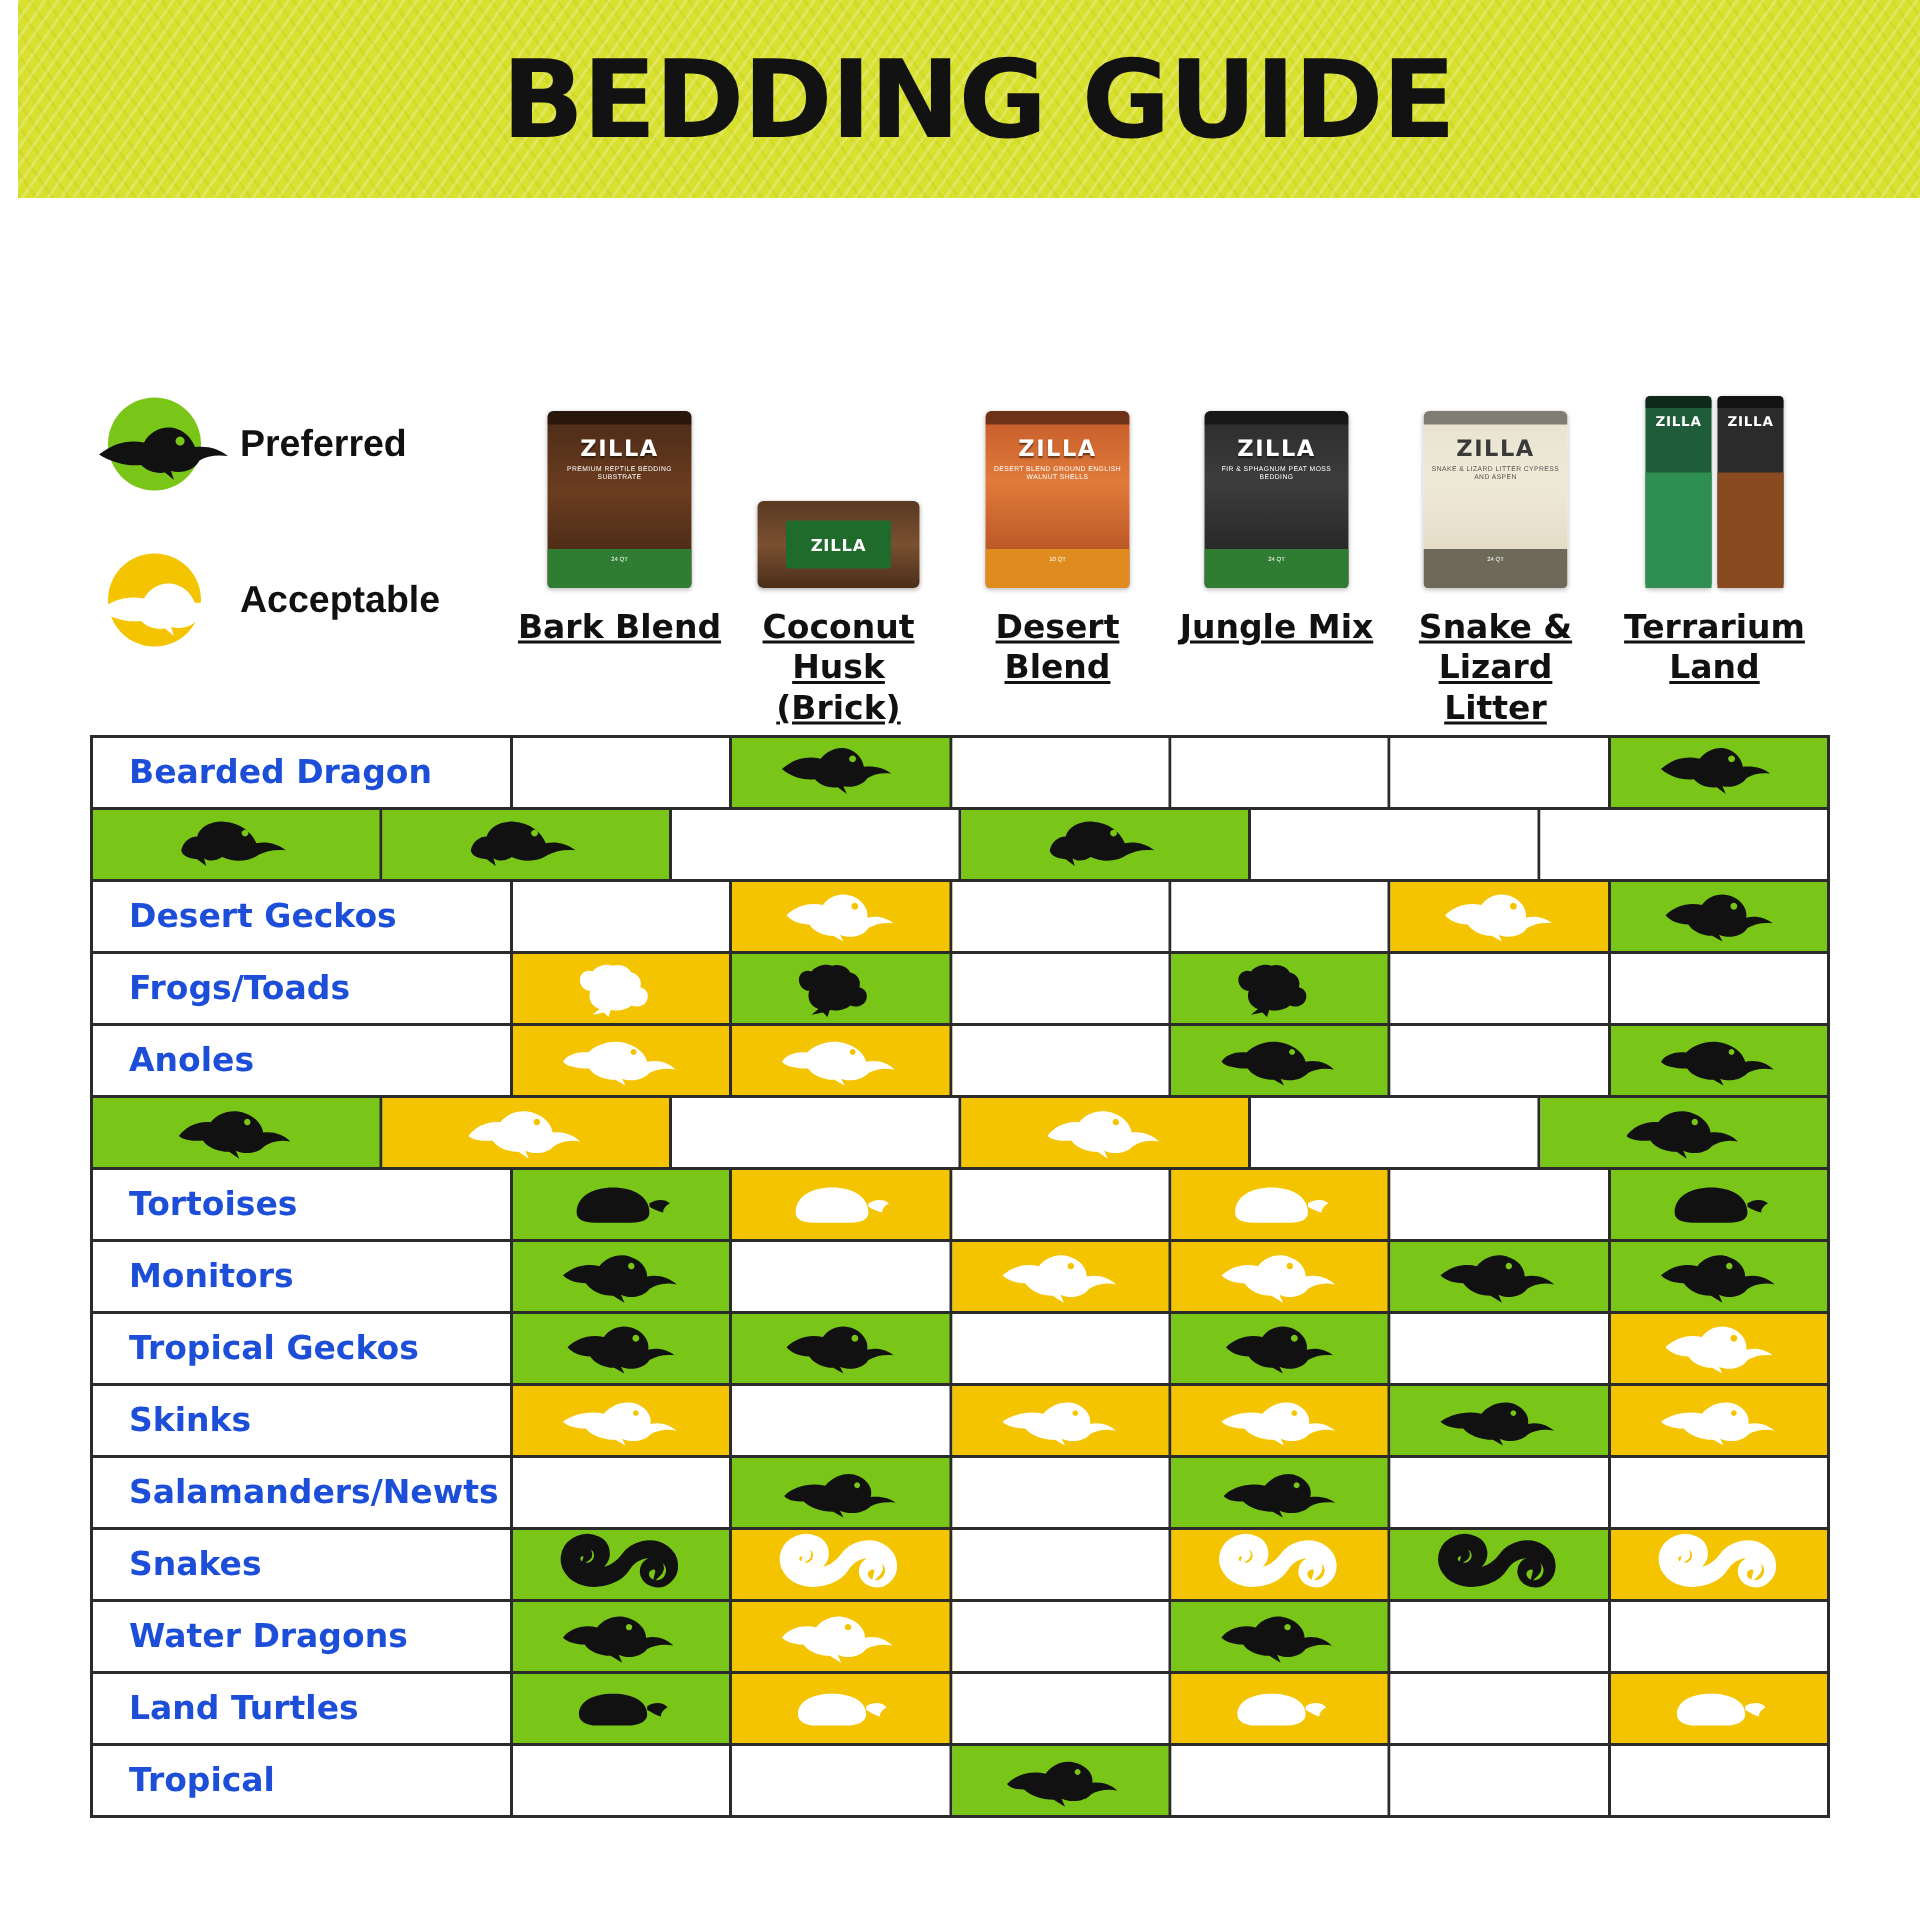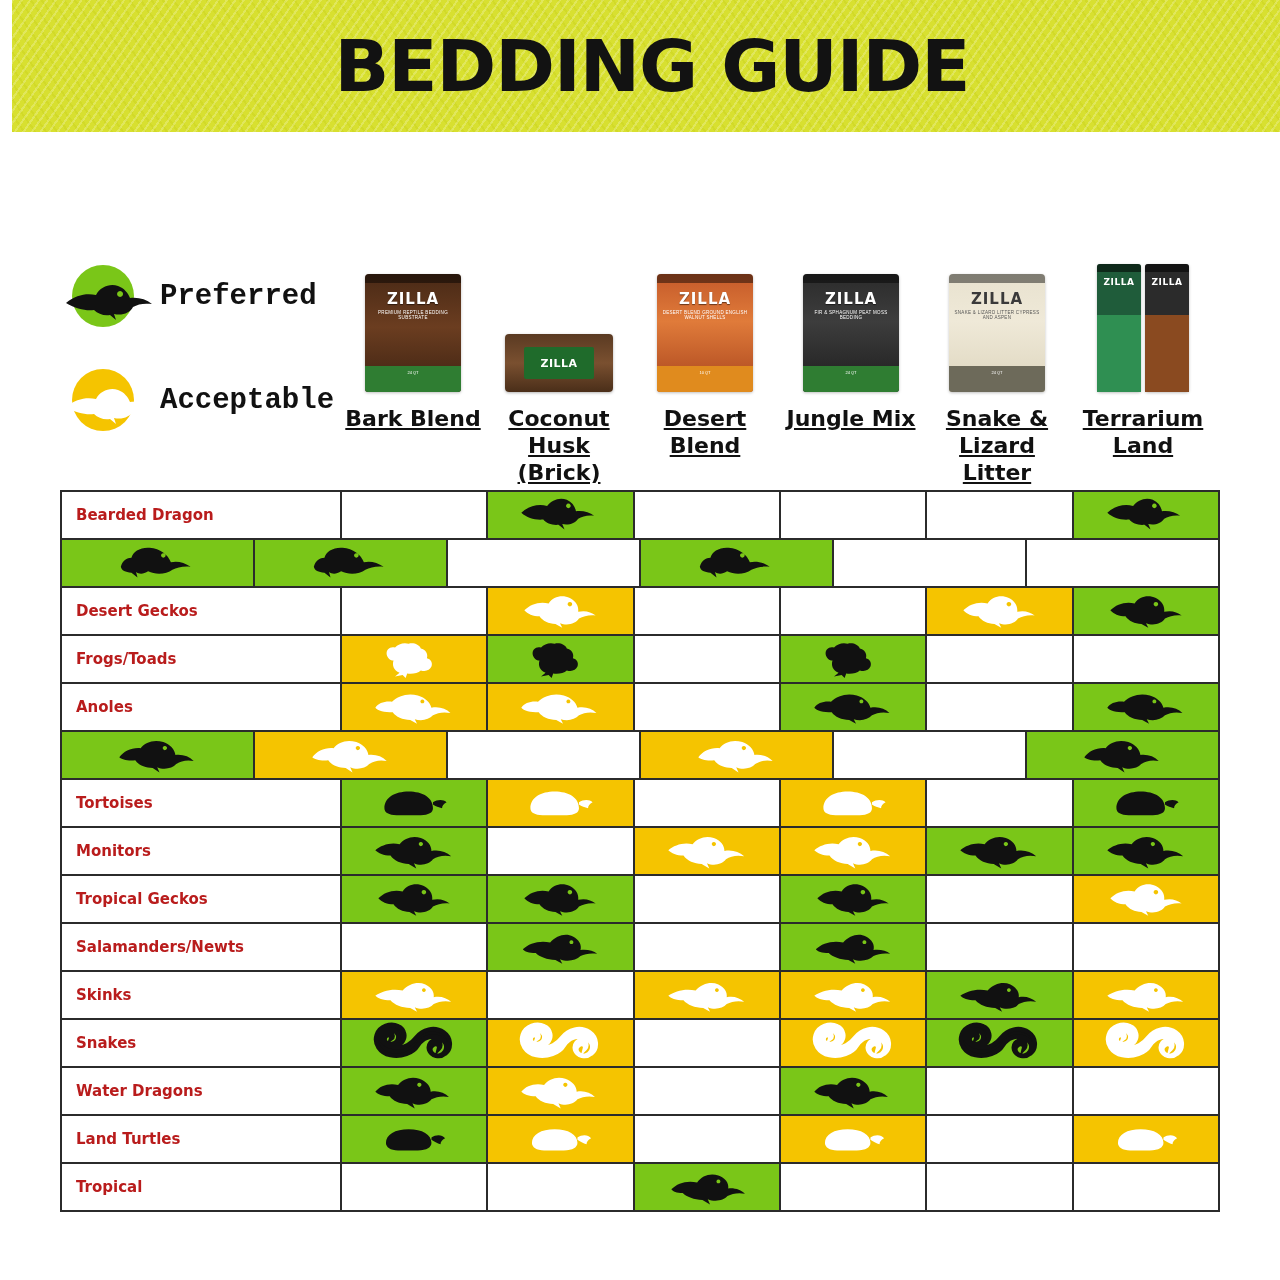--- a/index.html
+++ b/index.html
@@ -53,24 +53,24 @@
     border-radius: 50%;
     position: relative;
     flex: 0 0 auto;
     display: flex; align-items: center; justify-content: center;
   }
   .legend-dot.preferred { background: #7ac618; }
   .legend-dot.acceptable { background: #f5c400; }
   .legend-dot svg { position: absolute; left: -12px; top: 8px; }
   .legend-label {
     margin-left: 26px;
-    font-size: 29px;
+    font-size: 25px;
     font-weight: 800;
     color: #111;
-    font-family: Liberation Mono, monospace;
+    font-family: Liberation Sans, sans-serif;
   }
 
   
   .products {
     position: absolute;
     left: 340px; top: 232px;
     width: 880px;
     display: flex;
   }
   .product {
@@ -183,24 +183,24 @@
     display: flex;
     height: 48px;
     border-bottom: 2px solid #2b2b2b;
   }
   .cell-label {
     width: 280px;
     flex: 0 0 280px;
     border-right: 2px solid #2b2b2b;
     display: flex;
     align-items: center;
-    padding-left: 14px;
-    font-size: 15px;
+    padding-left: 24px;
+    font-size: 22px;
     font-weight: 800;
-    color: #b91c1c;
+    color: #1d4ed8;
     font-family: "DejaVu Sans", sans-serif;
     background: #fff;
   }
   .cell {
     flex: 1 1 0;
     border-right: 2px solid #2b2b2b;
     display: flex;
     align-items: center;
     justify-content: center;
     background: #fff;
@@ -533,66 +533,66 @@
           </svg>
         </div>
         <div class="cell"></div>
         <div class="cell acc">
           <svg width="108" height="44" viewBox="0 0 110 58">
             <path d="M8 28 C16 20 28 16 40 19 C46 10 58 7 68 12 C76 16 80 23 79 30 C88 28 96 30 102 35 C93 34 86 36 80 39 C76 46 64 49 55 45 L58 51 L49 46 C40 46 32 42 28 36 C20 36 12 33 8 28 Z M68 17 a3 3 0 1 0 .1 0 Z M14 24 l-7 -5 M18 33 l-8 6 M96 31 l7 -5" class="ico-light"></path>
           </svg>
         </div>
       </div>
       <div class="row">
+        <div class="cell-label">Skinks</div>
+        <div class="cell acc">
+          <svg width="108" height="44" viewBox="0 0 110 58">
+            <path d="M4 30 C12 24 26 20 40 23 C48 14 60 11 70 15 C78 19 82 25 81 32 C90 30 98 33 104 38 C95 36 87 38 81 41 C76 47 64 49 56 45 L59 51 L50 46 C39 46 29 42 24 36 C14 36 7 33 4 30 Z M68 20 a2.5 2.5 0 1 0 .1 0 Z" class="ico-light"></path>
+          </svg>
+        </div>
+        <div class="cell"></div>
+        <div class="cell acc">
+          <svg width="108" height="44" viewBox="0 0 110 58">
+            <path d="M4 30 C12 24 26 20 40 23 C48 14 60 11 70 15 C78 19 82 25 81 32 C90 30 98 33 104 38 C95 36 87 38 81 41 C76 47 64 49 56 45 L59 51 L50 46 C39 46 29 42 24 36 C14 36 7 33 4 30 Z M68 20 a2.5 2.5 0 1 0 .1 0 Z" class="ico-light"></path>
+          </svg>
+        </div>
+        <div class="cell acc">
+          <svg width="108" height="44" viewBox="0 0 110 58">
+            <path d="M4 30 C12 24 26 20 40 23 C48 14 60 11 70 15 C78 19 82 25 81 32 C90 30 98 33 104 38 C95 36 87 38 81 41 C76 47 64 49 56 45 L59 51 L50 46 C39 46 29 42 24 36 C14 36 7 33 4 30 Z M68 20 a2.5 2.5 0 1 0 .1 0 Z" class="ico-light"></path>
+          </svg>
+        </div>
+        <div class="cell pref">
+          <svg width="108" height="44" viewBox="0 0 110 58">
+            <path d="M4 30 C12 24 26 20 40 23 C48 14 60 11 70 15 C78 19 82 25 81 32 C90 30 98 33 104 38 C95 36 87 38 81 41 C76 47 64 49 56 45 L59 51 L50 46 C39 46 29 42 24 36 C14 36 7 33 4 30 Z M68 20 a2.5 2.5 0 1 0 .1 0 Z" class="ico-dark"></path>
+          </svg>
+        </div>
+        <div class="cell acc">
+          <svg width="108" height="44" viewBox="0 0 110 58">
+            <path d="M4 30 C12 24 26 20 40 23 C48 14 60 11 70 15 C78 19 82 25 81 32 C90 30 98 33 104 38 C95 36 87 38 81 41 C76 47 64 49 56 45 L59 51 L50 46 C39 46 29 42 24 36 C14 36 7 33 4 30 Z M68 20 a2.5 2.5 0 1 0 .1 0 Z" class="ico-light"></path>
+          </svg>
+        </div>
+      </div>
+      <div class="row">
         <div class="cell-label">Salamanders/Newts</div>
         <div class="cell"></div>
         <div class="cell pref">
           <svg width="108" height="44" viewBox="0 0 110 58">
             <path d="M6 32 C14 24 28 20 42 23 C50 14 62 10 72 15 C80 19 84 26 82 33 C91 32 99 34 104 38 C95 37 88 38 82 41 C76 47 64 49 55 45 L58 51 L49 46 C38 46 28 42 23 37 C14 37 8 35 6 32 Z M70 20 a2.6 2.6 0 1 0 .1 0 Z" class="ico-dark"></path>
           </svg>
         </div>
         <div class="cell"></div>
         <div class="cell pref">
           <svg width="108" height="44" viewBox="0 0 110 58">
             <path d="M6 32 C14 24 28 20 42 23 C50 14 62 10 72 15 C80 19 84 26 82 33 C91 32 99 34 104 38 C95 37 88 38 82 41 C76 47 64 49 55 45 L58 51 L49 46 C38 46 28 42 23 37 C14 37 8 35 6 32 Z M70 20 a2.6 2.6 0 1 0 .1 0 Z" class="ico-dark"></path>
           </svg>
         </div>
         <div class="cell"></div>
         <div class="cell"></div>
       </div>
       <div class="row">
-        <div class="cell-label">Skinks</div>
-        <div class="cell acc">
-          <svg width="108" height="44" viewBox="0 0 110 58">
-            <path d="M4 30 C12 24 26 20 40 23 C48 14 60 11 70 15 C78 19 82 25 81 32 C90 30 98 33 104 38 C95 36 87 38 81 41 C76 47 64 49 56 45 L59 51 L50 46 C39 46 29 42 24 36 C14 36 7 33 4 30 Z M68 20 a2.5 2.5 0 1 0 .1 0 Z" class="ico-light"></path>
-          </svg>
-        </div>
-        <div class="cell"></div>
-        <div class="cell acc">
-          <svg width="108" height="44" viewBox="0 0 110 58">
-            <path d="M4 30 C12 24 26 20 40 23 C48 14 60 11 70 15 C78 19 82 25 81 32 C90 30 98 33 104 38 C95 36 87 38 81 41 C76 47 64 49 56 45 L59 51 L50 46 C39 46 29 42 24 36 C14 36 7 33 4 30 Z M68 20 a2.5 2.5 0 1 0 .1 0 Z" class="ico-light"></path>
-          </svg>
-        </div>
-        <div class="cell acc">
-          <svg width="108" height="44" viewBox="0 0 110 58">
-            <path d="M4 30 C12 24 26 20 40 23 C48 14 60 11 70 15 C78 19 82 25 81 32 C90 30 98 33 104 38 C95 36 87 38 81 41 C76 47 64 49 56 45 L59 51 L50 46 C39 46 29 42 24 36 C14 36 7 33 4 30 Z M68 20 a2.5 2.5 0 1 0 .1 0 Z" class="ico-light"></path>
-          </svg>
-        </div>
-        <div class="cell pref">
-          <svg width="108" height="44" viewBox="0 0 110 58">
-            <path d="M4 30 C12 24 26 20 40 23 C48 14 60 11 70 15 C78 19 82 25 81 32 C90 30 98 33 104 38 C95 36 87 38 81 41 C76 47 64 49 56 45 L59 51 L50 46 C39 46 29 42 24 36 C14 36 7 33 4 30 Z M68 20 a2.5 2.5 0 1 0 .1 0 Z" class="ico-dark"></path>
-          </svg>
-        </div>
-        <div class="cell acc">
-          <svg width="108" height="44" viewBox="0 0 110 58">
-            <path d="M4 30 C12 24 26 20 40 23 C48 14 60 11 70 15 C78 19 82 25 81 32 C90 30 98 33 104 38 C95 36 87 38 81 41 C76 47 64 49 56 45 L59 51 L50 46 C39 46 29 42 24 36 C14 36 7 33 4 30 Z M68 20 a2.5 2.5 0 1 0 .1 0 Z" class="ico-light"></path>
-          </svg>
-        </div>
-      </div>
-      <div class="row">
         <div class="cell-label">Snakes</div>
         <div class="cell pref">
           <svg width="108" height="44" viewBox="0 0 110 58">
             <path d="M10 20 C10 12 20 8 28 12 C34 15 36 21 33 26 C30 31 22 32 18 28 C15 25 16 20 20 19 C23 18 26 20 25 23 C28 21 27 16 22 16 C16 16 13 22 16 27 C20 34 32 35 38 29 C45 22 43 11 34 7 C24 2 10 7 6 18 C2 30 10 42 24 45 C38 48 54 42 60 32 C66 22 78 18 88 22 C96 25 100 33 96 40 C93 46 84 48 79 43 C75 39 76 33 81 31 C85 29 89 32 88 36 C91 33 90 27 85 26 C78 25 73 31 75 38 C78 46 89 49 96 43 C105 36 104 22 94 15 C82 7 66 11 58 22 C52 30 42 36 32 35 C20 34 12 28 10 20 Z" class="ico-dark" fill="none" stroke="#111111" stroke-width="6" stroke-linecap="round"></path>
           </svg>
         </div>
         <div class="cell acc">
           <svg width="108" height="44" viewBox="0 0 110 58">
             <path d="M10 20 C10 12 20 8 28 12 C34 15 36 21 33 26 C30 31 22 32 18 28 C15 25 16 20 20 19 C23 18 26 20 25 23 C28 21 27 16 22 16 C16 16 13 22 16 27 C20 34 32 35 38 29 C45 22 43 11 34 7 C24 2 10 7 6 18 C2 30 10 42 24 45 C38 48 54 42 60 32 C66 22 78 18 88 22 C96 25 100 33 96 40 C93 46 84 48 79 43 C75 39 76 33 81 31 C85 29 89 32 88 36 C91 33 90 27 85 26 C78 25 73 31 75 38 C78 46 89 49 96 43 C105 36 104 22 94 15 C82 7 66 11 58 22 C52 30 42 36 32 35 C20 34 12 28 10 20 Z" class="ico-light" fill="none" stroke="#ffffff" stroke-width="6" stroke-linecap="round"></path>
           </svg>

